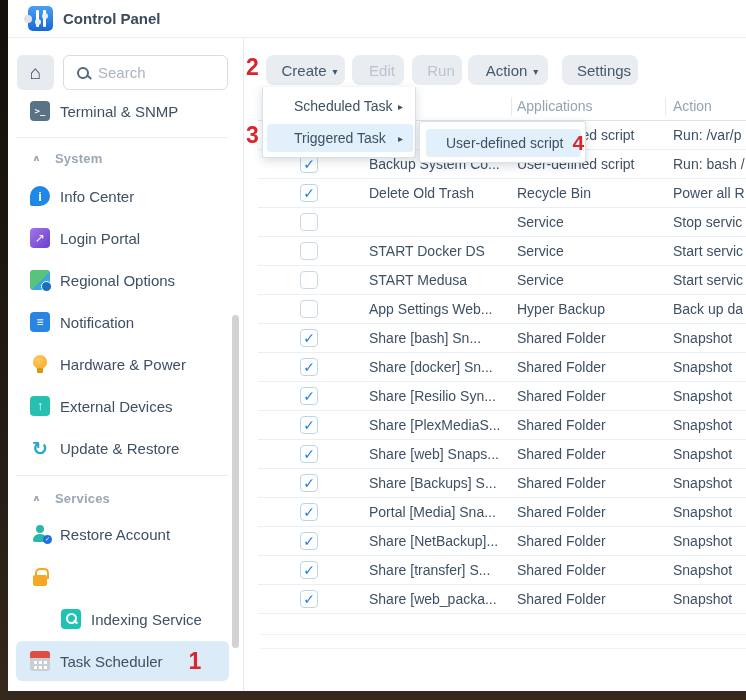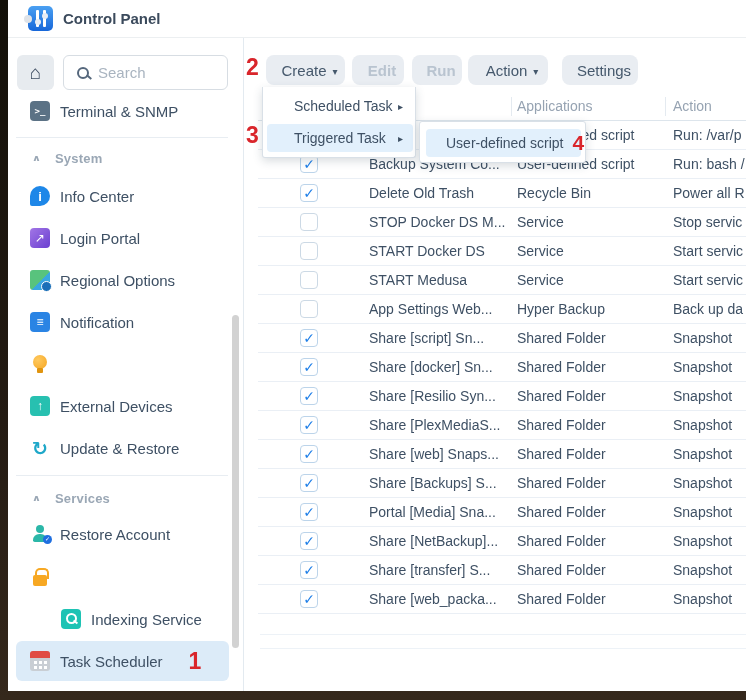--- a/index.html
+++ b/index.html
@@ -90,21 +90,21 @@
   .icon-calendar { background:#c9ced4; border-radius:3px; }
   .icon-calendar::before { content:''; position:absolute; left:0; top:0; width:20px; height:7px;
     background:#e04b43; border-radius:3px 3px 0 0; }
   .icon-calendar::after { content:''; position:absolute; left:4px; top:10px; width:3px; height:3px;
     background:#fff; box-shadow:5px 0 #fff,10px 0 #fff,0 5px #fff,5px 5px #fff,10px 5px #fff; }
 
   
   .tbtn { position:absolute; top:55px; height:30px; background:#e9edf2; border-radius:8px;
     display:flex; align-items:center; justify-content:center; font-size:15px; color:#45586c;
     cursor:pointer; gap:6px;padding-left:8px; }
-  .tbtn.disabled { color:#b9c4d0; cursor:default;font-weight:bold; }
+  .tbtn.disabled { color:#b9c4d0; cursor:default; }
   .tbtn .caret { font-size:10px; margin-top:2px; }
 
   
   .thead { position:absolute; left:250px; top:92px; width:488px; height:29px;
     border-bottom:1px solid #dde5ec; cursor:pointer; }
   .th { position:absolute; top:6px; font-size:14px; color:#96a3b2; }
   .vsep { position:absolute; top:5px; width:1px; height:19px; background:#e4eaf0; }
   .trow { position:absolute; left:250px; width:488px; height:29px; border-bottom:1px solid #eaeff5;
     cursor:pointer; }
   .cb { position:absolute; left:42px; top:5px; width:18px; height:18px; background:#fff;
@@ -177,20 +177,21 @@
         <div class="nav-item" style="top: 221px;">
           <span class="nicon icon-regional"></span>
           <span class="nlabel">Regional Options</span>
         </div>
         <div class="nav-item" style="top: 263px;">
           <span class="nicon icon-notif">≡</span>
           <span class="nlabel">Notification</span>
         </div>
         <div class="nav-item" style="top: 305px;">
           <span class="nicon icon-bulb"></span>
+          <span class="nlabel">Hardware &amp; Power</span>
         </div>
         <div class="nav-item" style="top: 347px;">
           <span class="nicon icon-extdev">↑</span>
           <span class="nlabel">External Devices</span>
         </div>
         <div class="nav-item" style="top: 389px;">
           <span class="nicon icon-update">↻</span>
           <span class="nlabel">Update &amp; Restore</span>
         </div>
         <div class="sdivider" style="top: 437px;"></div>
@@ -262,21 +263,20 @@
         <span class="cell c-action">Run: bash /</span>
       </div>
       <div class="trow" style="top: 179px;">
         <span class="cb checked">✓</span>
         <span class="cell c-name">Delete Old Trash</span>
         <span class="cell c-app">Recycle Bin</span>
         <span class="cell c-action">Power all R</span>
       </div>
       <div class="trow" style="top: 208px;">
         <span class="cb"></span>
-        <span class="cell c-name">STOP Docker DS M...</span>
         <span class="cell c-app">Service</span>
         <span class="cell c-action">Stop servic</span>
       </div>
       <div class="trow" style="top: 237px;">
         <span class="cb"></span>
         <span class="cell c-name">START Docker DS</span>
         <span class="cell c-app">Service</span>
         <span class="cell c-action">Start servic</span>
       </div>
       <div class="trow" style="top: 266px;">
@@ -286,21 +286,21 @@
         <span class="cell c-action">Start servic</span>
       </div>
       <div class="trow" style="top: 295px;">
         <span class="cb"></span>
         <span class="cell c-name">App Settings Web...</span>
         <span class="cell c-app">Hyper Backup</span>
         <span class="cell c-action">Back up da</span>
       </div>
       <div class="trow" style="top: 324px;">
         <span class="cb checked">✓</span>
-        <span class="cell c-name">Share [script] Sn...</span>
+        <span class="cell c-name">Share [bash] Sn...</span>
         <span class="cell c-app">Shared Folder</span>
         <span class="cell c-action">Snapshot</span>
       </div>
       <div class="trow" style="top: 353px;">
         <span class="cb checked">✓</span>
         <span class="cell c-name">Share [docker] Sn...</span>
         <span class="cell c-app">Shared Folder</span>
         <span class="cell c-action">Snapshot</span>
       </div>
       <div class="trow" style="top: 382px;">

